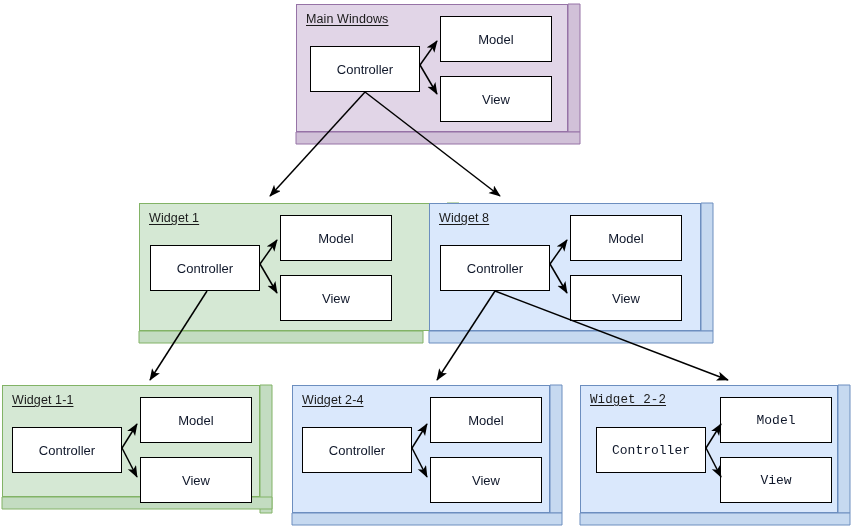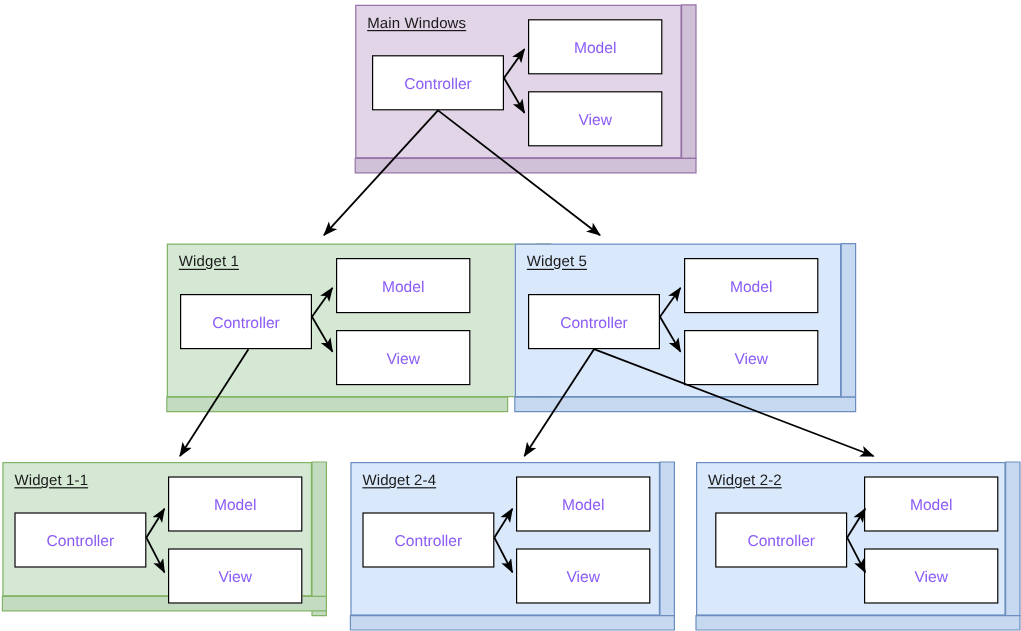--- a/index.html
+++ b/index.html
@@ -75,21 +75,21 @@
   
   .node {
     position: absolute;
     background: #ffffff;
     border: 1.6px solid #000000;
     box-sizing: border-box;
     display: flex;
     align-items: center;
     justify-content: center;
     font-size: 13px;
-    color: #8b5cf6;
+    color: #0f172a;
     z-index: 20;
   }
 </style>
 </head>
 <body>
 
 <div id="canvas">
 
   <div class="box3d" style="left:296px; top:4px; width:284px; height:140px;">
     <div class="face" style="background:#e1d5e7; border-color:#9673a6;"></div>
@@ -146,21 +146,21 @@
     <div class="side">
       <svg width="12" height="128" viewBox="0 0 12 128" preserveAspectRatio="none">
         <polygon points="0,0 12,0 12,128 0,128" fill="#c6d9f0" stroke="#6c8ebf" stroke-width="1"></polygon>
       </svg>
     </div>
     <div class="shadow-bottom">
       <svg width="284" height="12" viewBox="0 0 284 12" preserveAspectRatio="none">
         <polygon points="0,0 284,0 284,12 0,12" fill="#c6d9f0" stroke="#6c8ebf" stroke-width="1"></polygon>
       </svg>
     </div>
-    <div class="title">Widget 5</div>
+    <div class="title">Widget 8</div>
 
     <div class="node" style="left:11px; top:42px; width:110px; height:46px;">
       <span>Controller</span>
     </div>
     <div class="node" style="left:141px; top:12px; width:112px; height:46px;">
       <span>Model</span>
     </div>
     <div class="node" style="left:141px; top:72px; width:112px; height:46px;">
       <span>View</span>
     </div>
@@ -209,21 +209,21 @@
       <span>Controller</span>
     </div>
     <div class="node" style="left:138px; top:12px; width:112px; height:46px;">
       <span>Model</span>
     </div>
     <div class="node" style="left:138px; top:72px; width:112px; height:46px;">
       <span>View</span>
     </div>
   </div>
 
-  <div class="box3d" style="left:580px; top:385px; width:270px; height:140px;">
+  <div class="box3d" style="left:580px; top:385px; width:270px; height:140px;font-family:Liberation Mono, monospace;">
     <div class="face" style="background:#dae8fc; border-color:#6c8ebf;"></div>
     <div class="side">
       <svg width="12" height="128" viewBox="0 0 12 128" preserveAspectRatio="none">
         <polygon points="0,0 12,0 12,128 0,128" fill="#c6d9f0" stroke="#6c8ebf" stroke-width="1"></polygon>
       </svg>
     </div>
     <div class="shadow-bottom">
       <svg width="270" height="12" viewBox="0 0 270 12" preserveAspectRatio="none">
         <polygon points="0,0 270,0 270,12 0,12" fill="#c6d9f0" stroke="#6c8ebf" stroke-width="1"></polygon>
       </svg>

